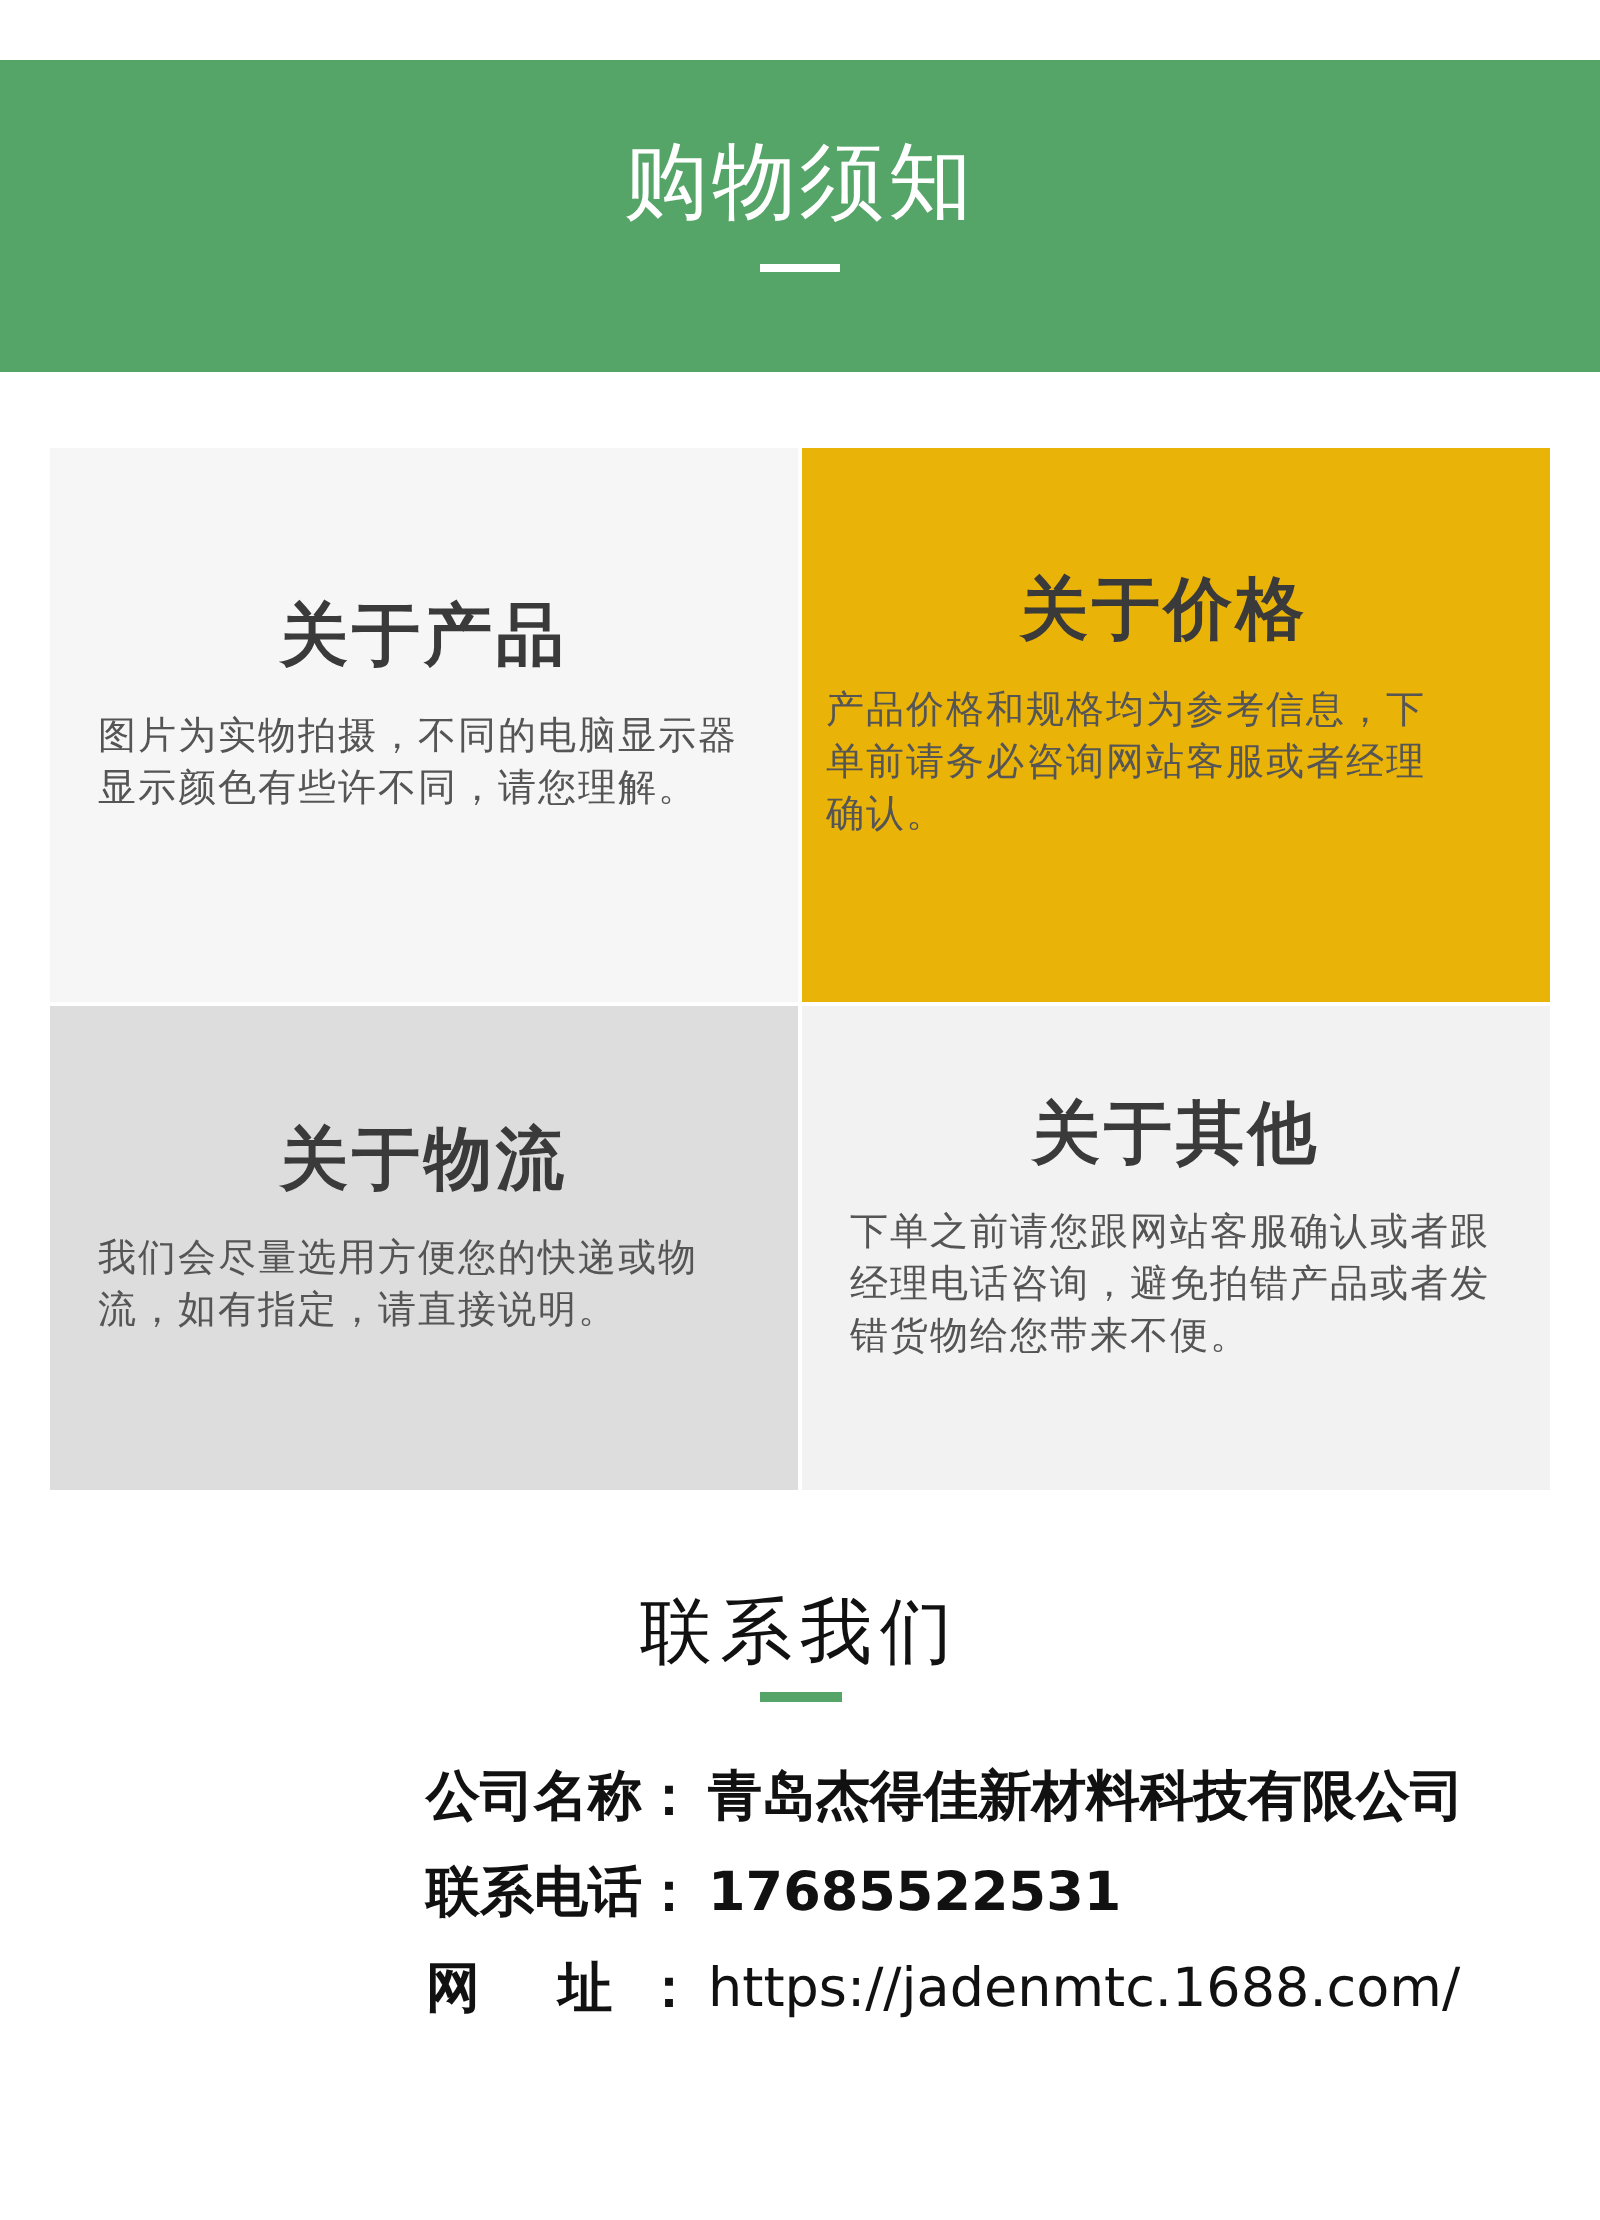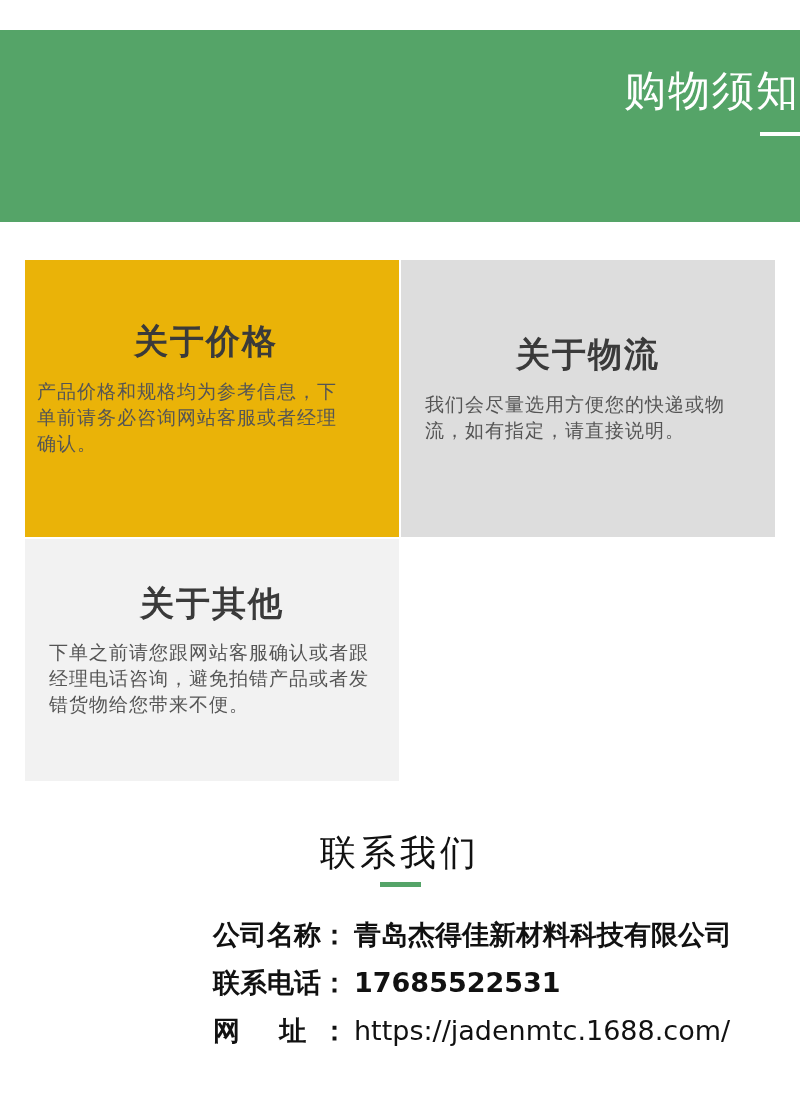--- a/index.html
+++ b/index.html
@@ -2,22 +2,22 @@
 <html><head>
 <meta charset="utf-8">
 <style>
   html,body{margin:0;padding:0;}
   body{
     width:800px;height:1110px;background:#ffffff;overflow:hidden;
     font-family:"DejaVu Sans","Liberation Sans",sans-serif;
   }
   
   .banner{
-    margin-top:30px;height:192px;box-sizing:border-box;
-    display:flex;flex-direction:column;align-items:flex-end;
+    margin-top:30px;height:156px;box-sizing:border-box;
+    display:flex;flex-direction:column;align-items:center;
     padding-top:38px;
   }
   .banner-title{
     font-size:42px;line-height:1.1;letter-spacing:2px;
     color:#ffffff;font-weight:400;
   }
   .banner-dash{width:40px;height:4px;background:#ffffff;margin-top:18px;}
   
   .grid{
     margin:38px 25px 0 25px;
@@ -57,20 +57,25 @@
 </style>
 </head>
 <body>
 
 <div class="banner" style="background: rgb(85, 164, 104);">
   <div class="banner-title">购物须知</div>
   <div class="banner-dash"></div>
 </div>
 
 <div class="grid">
+  <div class="card" style="background: rgb(246, 246, 246);">
+    <div class="card-title">关于产品</div>
+    <div class="card-body">图片为实物拍摄，不同的电脑显示器
+显示颜色有些许不同，请您理解。</div>
+  </div>
   <div class="card" style="background: #eab308; padding-left: 12px;">
     <div class="card-title">关于价格</div>
     <div class="card-body">产品价格和规格均为参考信息，下
 单前请务必咨询网站客服或者经理
 确认。</div>
   </div>
   <div class="card" style="background: rgb(221, 221, 221);">
     <div class="card-title">关于物流</div>
     <div class="card-body">我们会尽量选用方便您的快递或物
 流，如有指定，请直接说明。</div>

